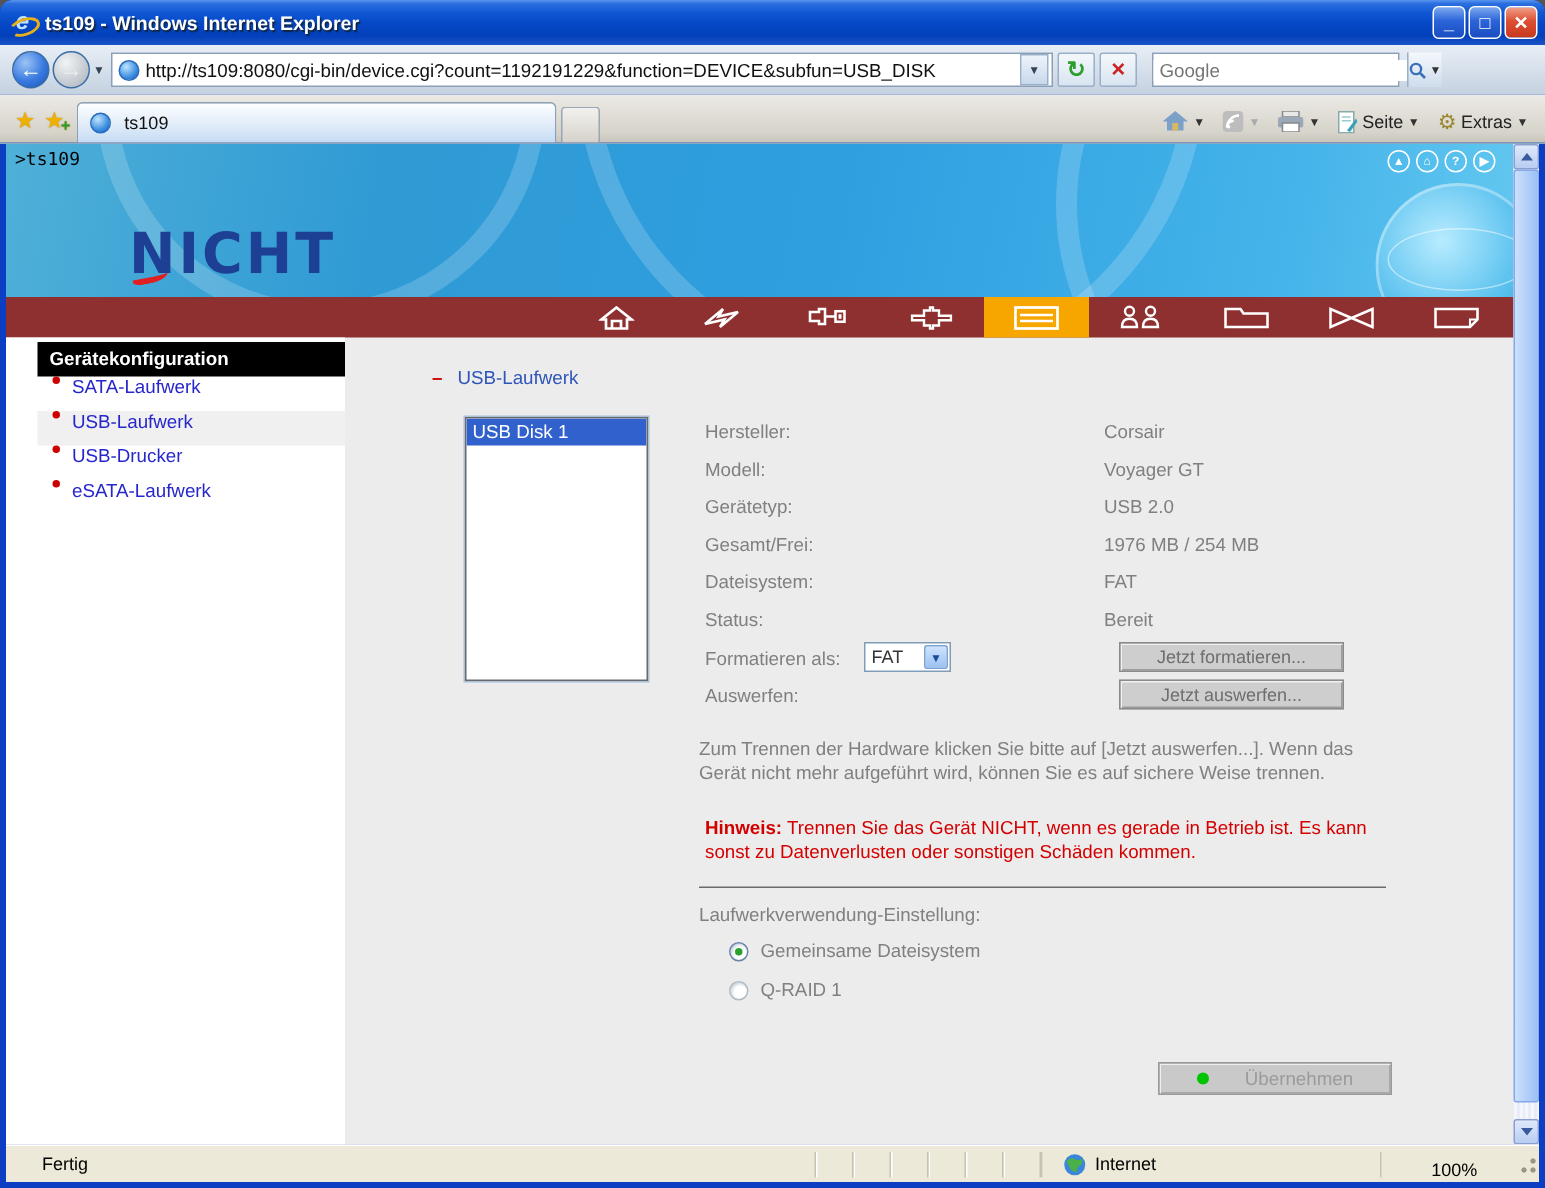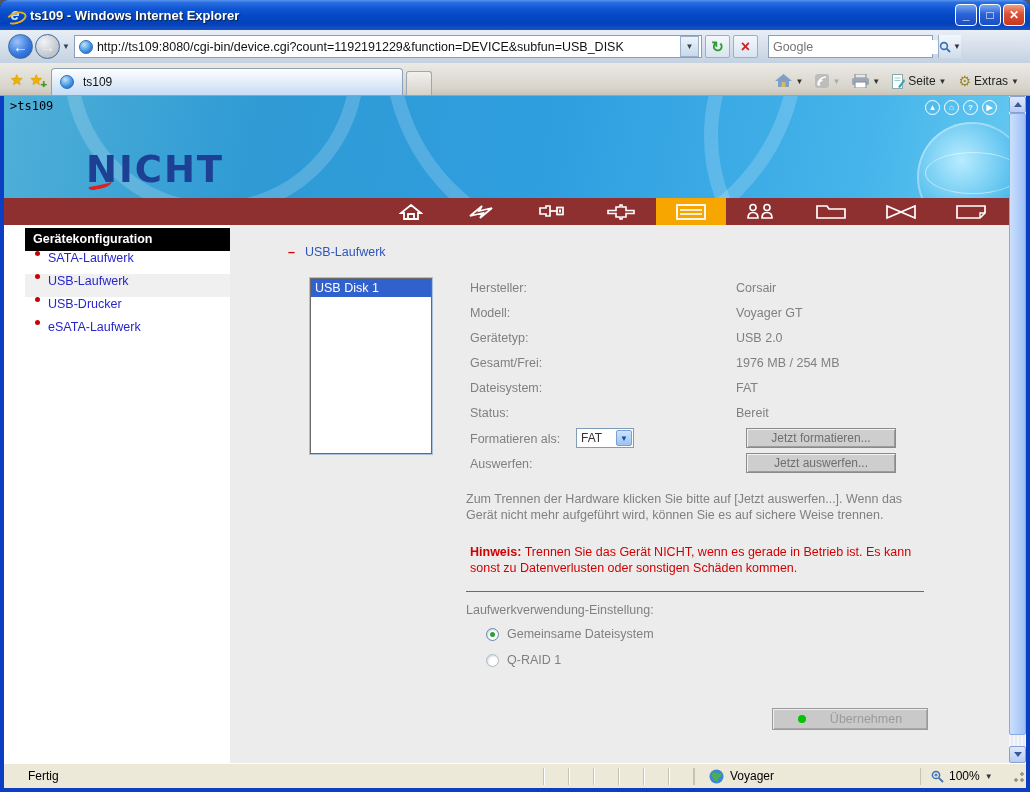--- a/index.html
+++ b/index.html
@@ -54,21 +54,21 @@
     border-left:1px solid #9ab0c8; display:flex; align-items:center; justify-content:center; gap:2px; }
 
   
   .tab-row { position:absolute; left:0; top:63px; width:1030px; height:33px;
     background:linear-gradient(180deg,#eceae5,#d6d3ca 80%,#c9c5bb); border-bottom:1px solid #8ca8c0;
     display:flex; align-items:flex-end; }
   .star { font-size:15px; color:#f0b000; margin:0 4px 6px 10px; text-shadow:0 0 1px #a87800; }
   .star-add { position:relative; font-size:15px; color:#f0b000; margin:0 8px 6px 2px; text-shadow:0 0 1px #a87800; }
   .star-add::after { content:"+"; position:absolute; right:-4px; bottom:-1px; color:#2a9e2a;
     font-size:11px; font-weight:bold; }
-  .tab { position:relative; width:352px; height:27px; margin-bottom:0; border:1px solid #8ca0b8; border-bottom:0;
+  .tab { position:relative; width:320px; height:27px; margin-bottom:0; border:1px solid #8ca0b8; border-bottom:0;
     border-radius:4px 4px 0 0; background:linear-gradient(180deg,#fdfeff,#e8f1fa 40%,#c6dcf4);
     display:flex; align-items:center; padding:12px 6px; }
   .tab-label { font-size:12px; color:#111; margin-left:5px; }
   .newtab-stub { width:26px; height:24px; margin-left:3px; border:1px solid #98a8b8; border-bottom:0;
     border-radius:3px 3px 0 0; background:linear-gradient(180deg,#f2f1ee,#d5d2ca); }
   .cmd-group { position:absolute; right:8px; bottom:4px; display:flex; align-items:center; gap:6px; }
   .cmd-item { display:flex; align-items:center; gap:3px; font-size:12px; color:#222; padding:2px 3px; }
   .caret { font-size:8px; color:#333; }
   .caret.dis { color:#aaa; }
   .gear-glyph { font-size:14px; color:#9a8830; }
@@ -167,21 +167,21 @@
     border-radius:2px; background:linear-gradient(90deg,#cde0fc,#b4d0fa 50%,#9cc0f4); }
 
   
   .statusbar { position:absolute; left:4px; top:763px; width:1022px; height:25px; background:#ece9d8;
     border-top:1px solid #fff; display:flex; align-items:center; font-size:12px; color:#000; }
   .sb-left { padding-left:24px; flex:1; }
   .sb-sep { width:25px; height:17px; border-right:1px solid #c6c3b2; box-shadow:1px 0 0 #fff; }
   .sb-zone { display:flex; align-items:center; gap:6px; width:220px; padding-left:14px; height:17px;
     border-left:1px solid #c6c3b2; }
   .sb-zoom { display:flex; align-items:center; gap:5px; width:88px; height:17px; padding-left:10px;
-    border-left:1px solid #c6c3b2; margin-left:6px; }
+    border-left:1px solid #c6c3b2; margin-left:6px;flex-direction:column; }
   .grip { width:16px; height:16px; margin-left:2px;
     background:
       radial-gradient(circle at 12px 12px, #9a9684 1.5px, transparent 2px),
       radial-gradient(circle at 12px 6px, #9a9684 1.5px, transparent 2px),
       radial-gradient(circle at 6px 12px, #9a9684 1.5px, transparent 2px); }
 </style>
 </head>
 <body>
 
 <div id="window">
@@ -442,21 +442,21 @@
     <div class="sb-sep"></div>
     <div class="sb-sep"></div>
     <div class="sb-sep"></div>
     <div class="sb-sep"></div>
     <div class="sb-sep"></div>
     <div class="sb-zone">
       <svg width="15" height="15" viewBox="0 0 15 15">
         <circle cx="7.5" cy="7.5" r="7" fill="#3a86d8"></circle>
         <path d="M2 5 Q5 2 8 4 Q11 5 12 3.5 Q13.5 6 11 8 Q8 10 9 12.5 Q5 12 4 9 Q3 7 2 5 Z" fill="#4ab04a"></path>
       </svg>
-      <span>Voyager</span>
+      <span>Internet</span>
     </div>
     <div class="sb-zoom">
       <svg width="13" height="13" viewBox="0 0 13 13">
         <circle cx="5" cy="5" r="3.6" fill="none" stroke="#3a70b8" stroke-width="1.5"></circle>
         <line x1="3.4" y1="5" x2="6.6" y2="5" stroke="#3a70b8" stroke-width="1.2"></line>
         <line x1="5" y1="3.4" x2="5" y2="6.6" stroke="#3a70b8" stroke-width="1.2"></line>
         <line x1="7.8" y1="7.8" x2="12" y2="12" stroke="#3a70b8" stroke-width="1.8"></line>
       </svg>
       <span>100%</span>
       <span class="caret">▼</span>

